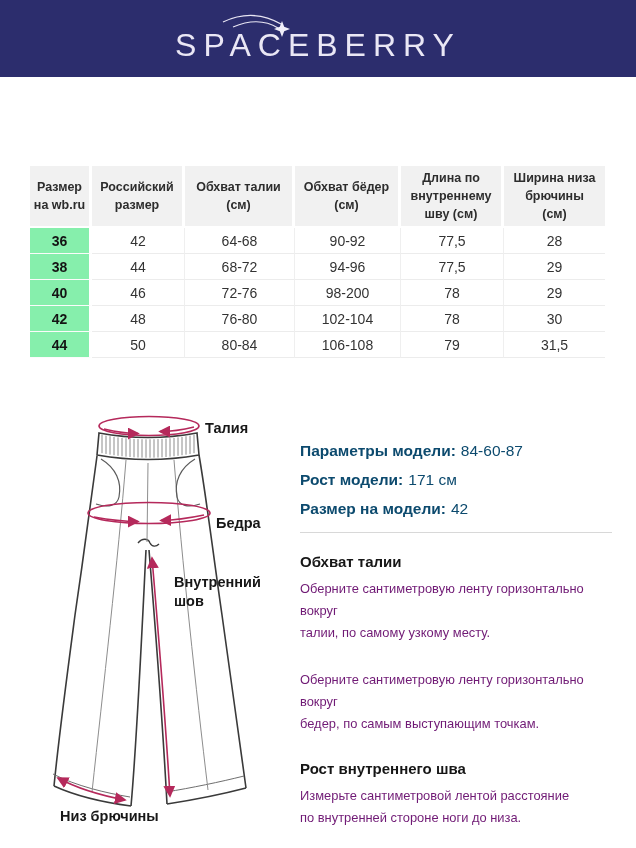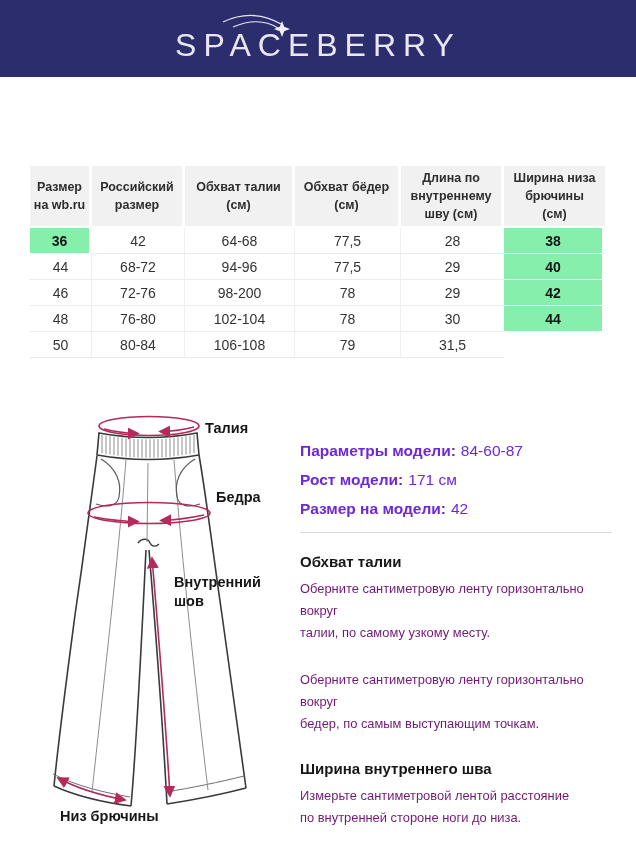--- a/index.html
+++ b/index.html
@@ -44,26 +44,26 @@
   }
   .td.last{border-right:none;}
   
   .diagram{position:absolute;left:28px;top:400px;width:270px;height:448px;}
   .diagram svg{position:absolute;left:0;top:0;}
   .diag-label{
     position:absolute;font-size:14.5px;color:#171717;font-weight:600;line-height:19px;
   }
   .diag-label.heavy{font-weight:bold;}
   .lbl-waist{left:177px;top:19px;}
-  .lbl-hips{left:188px;top:88px;}
+  .lbl-hips{left:188px;top:114px;}
   .lbl-inseam{left:146px;top:173px;width:104px;}
   .lbl-hem{left:32px;top:407px;}
   
   .info-panel{position:absolute;left:300px;top:436px;width:315px;}
-  .model-line{font-size:15.5px;line-height:29px;color:#6d28d9;}
+  .model-line{font-size:15.5px;line-height:29px;color:#0c4a6e;}
   .model-line .lab{font-weight:bold;}
   .model-line .val{font-weight:400;margin-left:5px;}
   .divider{border:none;border-top:1px solid #d8d8d8;margin:9px 0 0 0;width:312px;}
   .guide-section{margin-top:25px;}
   .guide-section.first{margin-top:20px;}
   .guide-title{font-size:15px;font-weight:bold;color:#161616;}
   .guide-desc{
     margin-top:8px;font-size:12.9px;color:#701a75;line-height:22px;white-space:pre-line;
   }
 </style>
@@ -95,20 +95,21 @@
     <div class="th">Длина по
 внутреннему
 шву (см)</div>
     <div class="th last">Ширина низа
 брючины
 (см)</div>
 
     <div class="td c0">36</div>
     <div class="td">42</div>
     <div class="td">64-68</div>
+    <div class="td">90-92</div>
     <div class="td">77,5</div>
     <div class="td last">28</div>
 
     <div class="td c0">38</div>
     <div class="td">44</div>
     <div class="td">68-72</div>
     <div class="td">94-96</div>
     <div class="td">77,5</div>
     <div class="td last">29</div>
 
@@ -220,19 +221,19 @@
     <div class="guide-section first">
       <div class="guide-title">Обхват талии</div>
       <div class="guide-desc">Оберните сантиметровую ленту горизонтально вокруг
 талии, по самому узкому месту.</div>
     </div>
     <div class="guide-section">
       <div class="guide-desc">Оберните сантиметровую ленту горизонтально вокруг
 бедер, по самым выступающим точкам.</div>
     </div>
     <div class="guide-section">
-      <div class="guide-title">Ширина внутреннего шва</div>
+      <div class="guide-title">Рост внутреннего шва</div>
       <div class="guide-desc">Измерьте сантиметровой лентой расстояние
 по внутренней стороне ноги до низа.</div>
     </div>
   </div>
 
 </div>
 
 </body></html>

